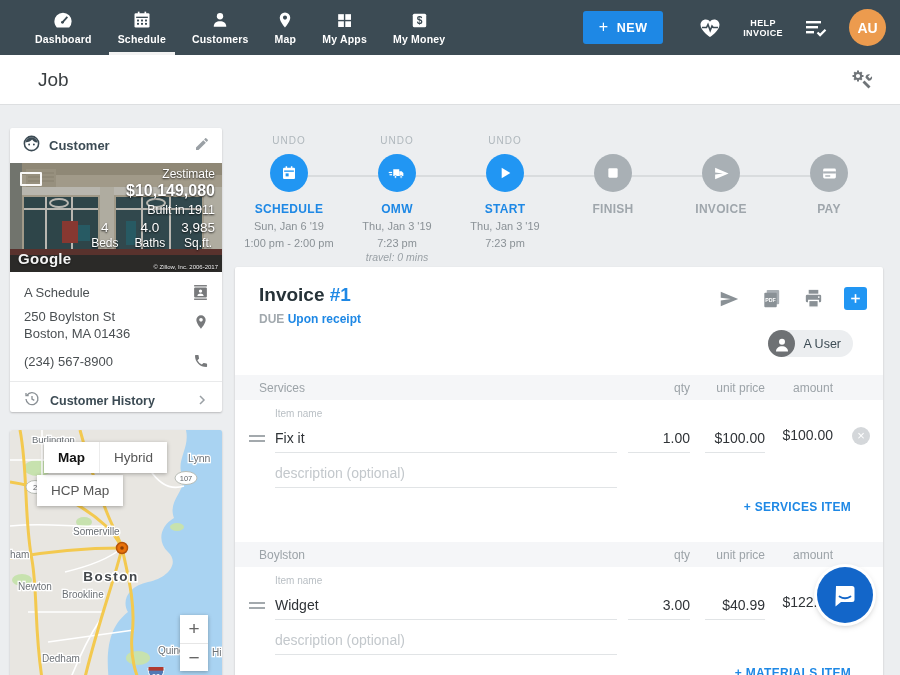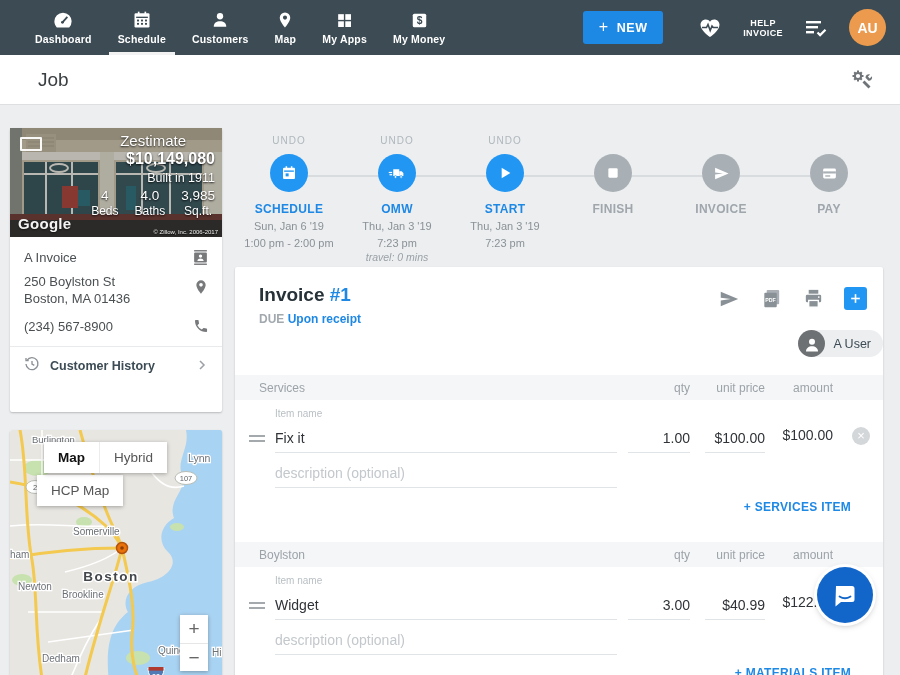--- a/index.html
+++ b/index.html
@@ -30,21 +30,21 @@
 
   
   .customer-card { left:10px; top:128px; width:212px; height:284px; }
   .cc-head { display:flex; align-items:center; height:35px; padding:0 12px; gap:8px; }
   .cc-title { font-size:13px; font-weight:bold; color:#3C4B54; }
   .cc-edit { margin-left:auto; cursor:pointer; }
   .photo { position:relative; width:212px; height:109px; overflow:hidden; }
   .photo svg.bg { position:absolute; inset:0; }
   .ph-frame { position:absolute; left:10px; top:9px; width:22px; height:14px; border:2.5px solid #fff; border-radius:1px; opacity:.95; }
   .ph-right { position:absolute; right:7px; top:4px; text-align:right; color:#fff; text-shadow:0 1px 2px rgba(0,0,0,.85); }
-  .ph-zlabel { font-size:15px;text-align:center; }
+  .ph-zlabel { font-size:12px; }
   .ph-zvalue { font-size:16px; font-weight:bold; margin-top:1px; }
   .ph-built { font-size:12.5px; margin-top:3px; }
   .ph-stats { display:flex; justify-content:flex-end; gap:16px; margin-top:3px; }
   .ph-stat { display:flex; flex-direction:column; align-items:center; }
   .ph-sv { font-size:13.5px; }
   .ph-sl { font-size:12px; margin-top:1px; }
   .ph-google { position:absolute; left:8px; bottom:5px; color:#fff; font-size:15px; font-weight:bold; letter-spacing:.3px; opacity:.95; text-shadow:0 1px 2px rgba(0,0,0,.6); }
   .ph-copy { position:absolute; right:4px; bottom:2px; color:#F0F0F0; font-size:6px; text-shadow:0 1px 1px rgba(0,0,0,.8); }
   .cc-row { position:relative; padding:0 14px; color:#4A4F52; font-size:13px; }
   .cc-row .row-ic { position:absolute; right:13px; top:0; }
@@ -85,21 +85,21 @@
   
   .invoice-card { left:235px; top:267px; width:648px; height:424px; }
   .inv-title { position:absolute; left:24px; top:17px; font-size:19px; font-weight:bold; color:#263238; }
   .inv-num { color:#1E88E5; font-weight:bold; }
   .inv-due { position:absolute; left:24px; top:45px; font-size:12px;font-weight:bold; }
   .inv-due-lbl { color:#A2A9AE; }
   .inv-due-val { color:#1E88E5; cursor:pointer; }
   .inv-actions { position:absolute; top:20px; right:16px; display:flex; align-items:center; gap:19px; }
   .inv-act { cursor:pointer; display:flex; }
   .plus-btn { width:23px; height:23px; background:#2196F3; border-radius:3px; display:flex; align-items:center; justify-content:center; cursor:pointer; }
-  .user-chip { position:absolute; top:63px; right:0; height:27px; background:#ECEEF0; border-radius:14px; display:flex; align-items:center; padding-right:12px; gap:8px; cursor:pointer; }
+  .user-chip { position:absolute; top:63px; right:30px; height:27px; background:#ECEEF0; border-radius:14px; display:flex; align-items:center; padding-right:12px; gap:8px; cursor:pointer; }
   .chip-av { width:27px; height:27px; border-radius:50%; background:#6E7174; display:flex; align-items:center; justify-content:center; overflow:hidden; }
   .chip-lbl { font-size:12.5px; color:#3C4B54; }
 
   .sec-band { position:absolute; left:0; width:648px; height:25px; background:#F5F6F8; }
   .sec-band .sec-name { position:absolute; left:24px; top:6px; font-size:12px; color:#9CA3A8; }
   .sec-band .colh { position:absolute; top:6px; font-size:12px; color:#9CA3A8; text-align:right; }
   .colh.qty { right:193px; }
   .colh.unit { right:118px; }
   .colh.amt { right:50px; }
 
@@ -235,20 +235,36 @@
             <line x1="11.8" y1="4.2" x2="10.3" y2="5.7"></line>
             <line x1="5.7" y1="10.3" x2="4.2" y2="11.8"></line>
           </g>
           <path d="M12.5 14.5l6 6 2-2-6-6z"></path>
           <path d="M18.5 12.8a3.4 3.4 0 0 0 3.4-4.6l-2.2 2.2-1.8-1.8 2.2-2.2a3.4 3.4 0 0 0-4.6 3.4z"></path>
         </svg>
     </span>
   </div>
 
   <div class="card customer-card">
+    <div class="cc-head">
+      <span>
+        <svg width="19" height="19" viewBox="0 0 24 24">
+            <circle cx="12" cy="12" r="9" fill="none" stroke="#3C4B54" stroke-width="2"></circle>
+            <path d="M4.2 10.5c1-4 4-6.5 7.8-6.5s6.8 2.5 7.8 6.5c-2.5.8-6-1.5-7-3.5-1.5 2-5.5 4-8.6 3.5z" fill="#3C4B54"></path>
+            <circle cx="9" cy="13.3" r="1.2" fill="#3C4B54"></circle>
+            <circle cx="15" cy="13.3" r="1.2" fill="#3C4B54"></circle>
+          </svg>
+      </span>
+      <span class="cc-title">Customer</span>
+      <span class="cc-edit">
+        <svg width="16" height="16" viewBox="0 0 24 24" fill="#9AA0A5">
+            <path d="M3 17.2V21h3.8L17.8 10 14 6.2 3 17.2zM20.7 7.1c.4-.4.4-1 0-1.4l-2.4-2.4c-.4-.4-1-.4-1.4 0l-1.8 1.8 3.8 3.8 1.8-1.8z"></path>
+          </svg>
+      </span>
+    </div>
 
     <div class="photo">
       <svg class="bg" width="212" height="109" viewBox="0 0 212 109">
         <rect width="212" height="109" fill="#C9BFA8"></rect>
         <rect y="0" width="212" height="12" fill="#B3A890"></rect>
         <rect x="16" y="6" width="30" height="18" fill="#BDB29A"></rect>
         <g stroke="#A99E86" stroke-width="1">
             <line x1="18" y1="10" x2="44" y2="10"></line>
             <line x1="18" y1="14" x2="44" y2="14"></line>
             <line x1="18" y1="18" x2="44" y2="18"></line>
@@ -294,21 +310,21 @@
               <span class="ph-sv">3,985</span>
               <span class="ph-sl">Sq.ft.</span>
             </div>
         </div>
       </div>
       <div class="ph-google">Google</div>
       <div class="ph-copy">© Zillow, Inc. 2006-2017</div>
     </div>
 
     <div class="cc-row cc-name">
-      <span>A Invoice</span>
+      <span>A Schedule</span>
       <span class="row-ic" style="top:3px;">
         <svg width="17" height="17" viewBox="0 0 24 24" fill="#77797B">
             <rect x="3" y="1.5" width="18" height="2"></rect>
             <rect x="3" y="20.5" width="18" height="2"></rect>
             <rect x="3" y="5" width="18" height="14" rx="1.5"></rect>
             <circle cx="12" cy="10" r="2.4" fill="#fff"></circle>
             <path d="M7.5 16.8c.6-2.2 2.4-3.3 4.5-3.3s3.9 1.1 4.5 3.3z" fill="#fff"></path>
           </svg>
       </span>
     </div>

